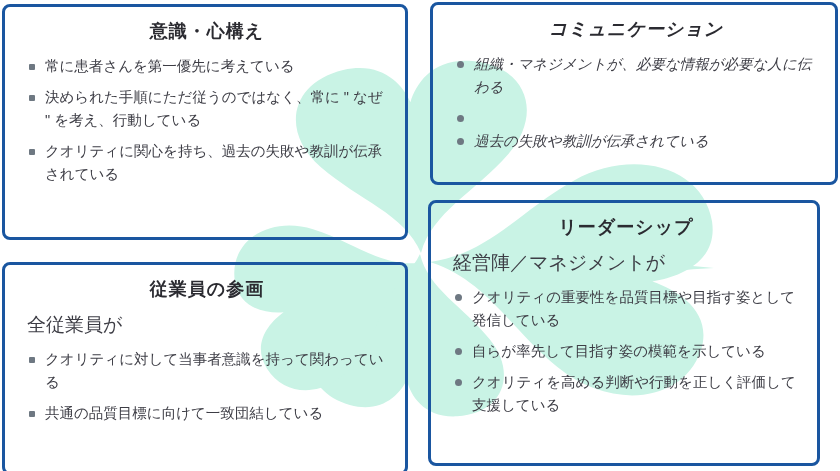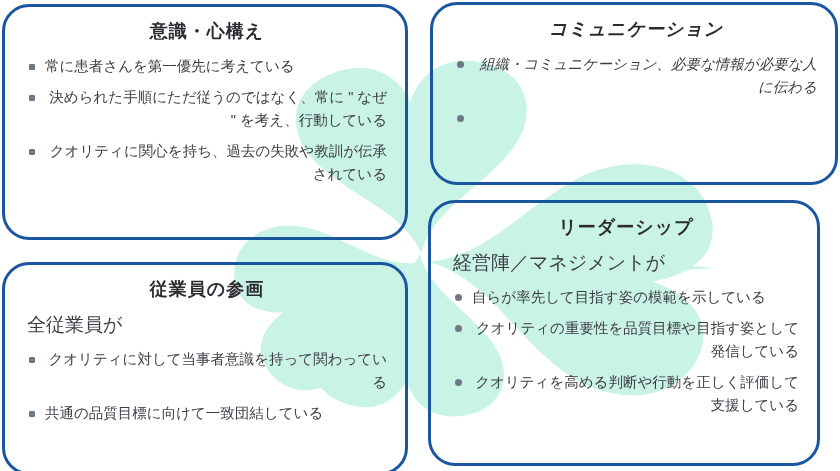--- a/index.html
+++ b/index.html
@@ -2,34 +2,34 @@
 <html style="--border: #1a56a0; --mint: #c9f3e5; --title: #2b2b31; --body: #3d3d45; --bullet: #6e7882;"><head>
 <meta charset="utf-8">
 <style>
   html,body{margin:0;padding:0;background:#ffffff;}
   body{font-family:"Liberation Sans","DejaVu Sans",sans-serif;}
   .stage{position:relative;width:840px;height:471px;overflow:hidden;background:#ffffff;}
   .clover{position:absolute;left:0;top:0;width:840px;height:471px;z-index:0;}
   .box{
     position:absolute;z-index:1;box-sizing:border-box;
     border:3px solid var(--border,#1a56a0);
-    border-radius:27px;
+    border-radius:8px;
     padding:12px 18px 10px 22px;
     background:transparent;
   }
   .box h2{
     margin:0 0 12px 0;text-align:center;
     font-size:18px;line-height:24px;font-weight:bold;
     color:var(--title,#2b2b31);letter-spacing:1px;
   }
   .intro{
     margin:0 0 12px 0;font-size:19px;line-height:23px;
     color:var(--body,#3d3d45);
   }
-  ul.blist{list-style:none;margin:0;padding:0;text-align:right;}
+  ul.blist{list-style:none;margin:0;padding:0;}
   ul.blist li{
     display:flex;align-items:flex-start;
     margin:0 0 8px 0;
     font-size:14.5px;line-height:23px;color:var(--body,#3d3d45);
   }
   .mk{flex:0 0 auto;background:var(--bullet,#6e7882);}
   .mk.sq{width:6px;height:6px;border-radius:1px;margin:9px 10px 0 2px;}
   .mk.round{width:7px;height:7px;border-radius:50%;margin:8px 10px 0 2px;}
   .tl{left:2px;top:4px;width:406px;height:236px;}
   .tr{left:430px;top:2px;width:408px;height:183px;font-style:italic;}
@@ -68,24 +68,28 @@
         <span>クオリティに関心を持ち、過去の失敗や教訓が伝承されている</span>
       </li>
     </ul>
   </section>
 
   <section class="box tr">
     <h2>コミュニケーション</h2>
     <ul class="blist">
       <li>
         <span class="mk round"></span>
-        <span>組織・コミュニケーション、必要な情報が必要な人に伝わる</span>
+        <span>組織・マネジメントが、必要な情報が必要な人に伝わる</span>
       </li>
       <li>
         <span class="mk round"></span>
+      </li>
+      <li>
+        <span class="mk round"></span>
+        <span>過去の失敗や教訓が伝承されている</span>
       </li>
     </ul>
   </section>
 
   <section class="box bl">
     <h2>従業員の参画</h2>
     <p class="intro">全従業員が</p>
     <ul class="blist">
       <li>
         <span class="mk sq"></span>
@@ -97,25 +101,25 @@
       </li>
     </ul>
   </section>
 
   <section class="box br">
     <h2>リーダーシップ</h2>
     <p class="intro">経営陣／マネジメントが</p>
     <ul class="blist">
       <li>
         <span class="mk round"></span>
-        <span>自らが率先して目指す姿の模範を示している</span>
+        <span>クオリティの重要性を品質目標や目指す姿として発信している</span>
       </li>
       <li>
         <span class="mk round"></span>
-        <span>クオリティの重要性を品質目標や目指す姿として発信している</span>
+        <span>自らが率先して目指す姿の模範を示している</span>
       </li>
       <li>
         <span class="mk round"></span>
         <span>クオリティを高める判断や行動を正しく評価して支援している</span>
       </li>
     </ul>
   </section>
 
 </div>
 

